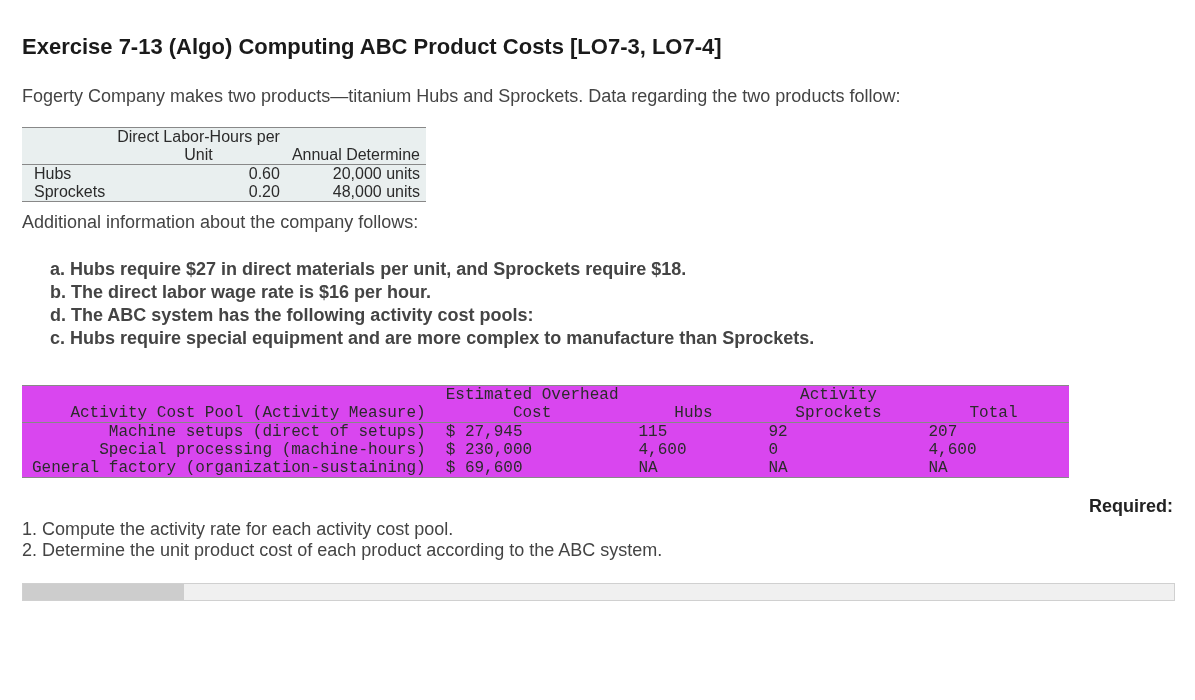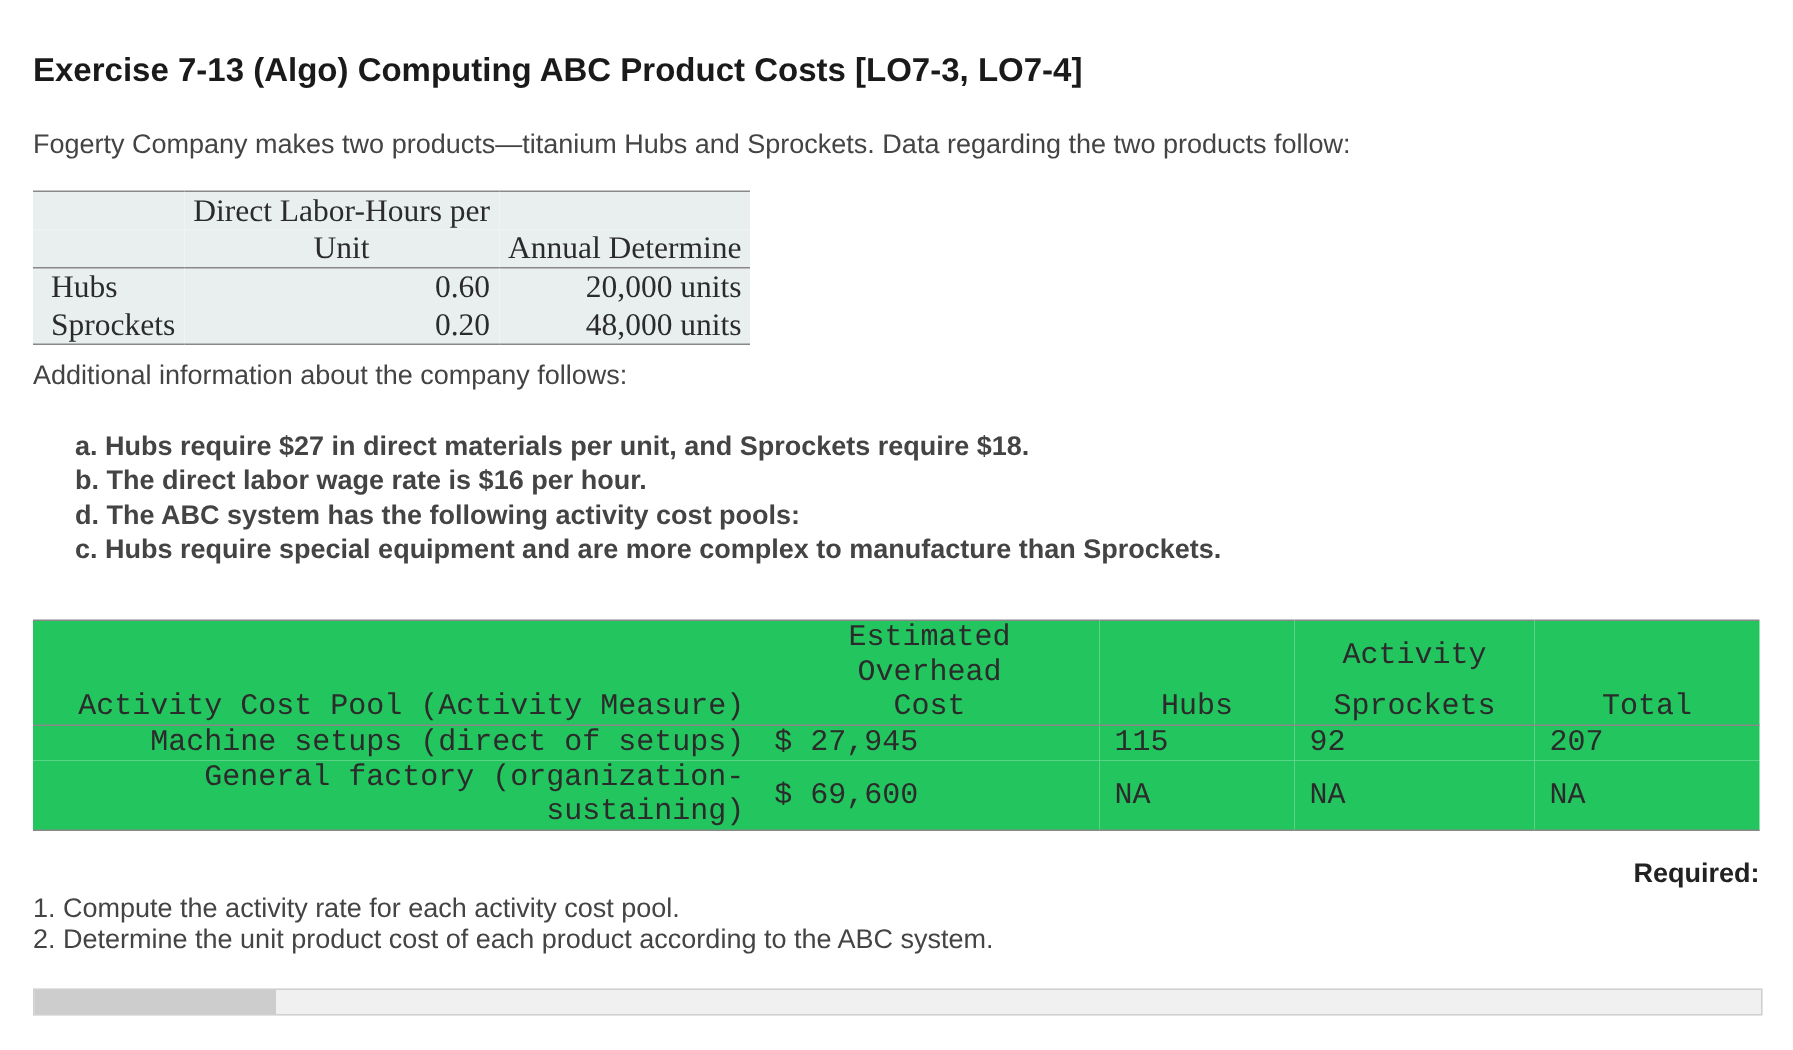--- a/index.html
+++ b/index.html
@@ -23,22 +23,22 @@
     margin: 0 0 20px 0;
     font-weight: 400;
   }
   .table1-wrap {
     margin: 0 0 10px 0;
   }
   .table1 {
     border-collapse: collapse;
   }
   .table1 td, .table1 th {
-    font-family: Liberation Serif, serif;
-    font-size: 21px;
+    font-family: Liberation Sans, sans-serif;
+    font-size: 16px;
     padding: 0 6px;
     text-align: right;
     background: #e9efef;
     margin-top: 35px;
   }
   .table1 .rowlabel {
     text-align: left;
     padding-left: 12px;
   }
   .table1 .rule-top td { border-top: 1.5px solid #888; }
@@ -58,23 +58,23 @@
     margin: 2px 0;
     font-weight: bold;
   }
 
   .table2 {
     border-collapse: collapse;
     margin-bottom: 18px;
   }
   .table2 td, .table2 th {
     font-family: "Courier New", monospace;
-    font-size: 20px;
+    font-size: 16px;
     padding: 0 10px;
-    background: #22c55e;
+    background: #d946ef;
   }
   .table2 .l { text-align: right; padding-left: 10px; }
   .table2 .r { text-align: left; }
   .table2 .c { text-align: center; }
   .table2 .rule-top td { border-top: 1.5px solid #888; }
   .table2 .rule-bot td { border-bottom: 1.5px solid #888; }
 
   .req-head {
     font-size: 18px;
     font-weight: 700;
@@ -161,20 +161,27 @@
     <td class="c" style="min-width:140px;">Sprockets</td>
     <td class="c" style="min-width:130px;">Total</td>
   </tr>
   <tr>
     <td class="l">Machine setups (direct of setups)</td>
     <td class="r">$ 27,945</td>
     <td class="r">115</td>
     <td class="r">92</td>
     <td class="r">207</td>
   </tr>
+  <tr>
+    <td class="l">Special processing (machine-hours)</td>
+    <td class="r">$ 230,000</td>
+    <td class="r">4,600</td>
+    <td class="r">0</td>
+    <td class="r">4,600</td>
+  </tr>
   <tr class="rule-bot">
     <td class="l">General factory (organization-sustaining)</td>
     <td class="r">$ 69,600</td>
     <td class="r">NA</td>
     <td class="r">NA</td>
     <td class="r">NA</td>
   </tr>
 </tbody>
   </table>
 

